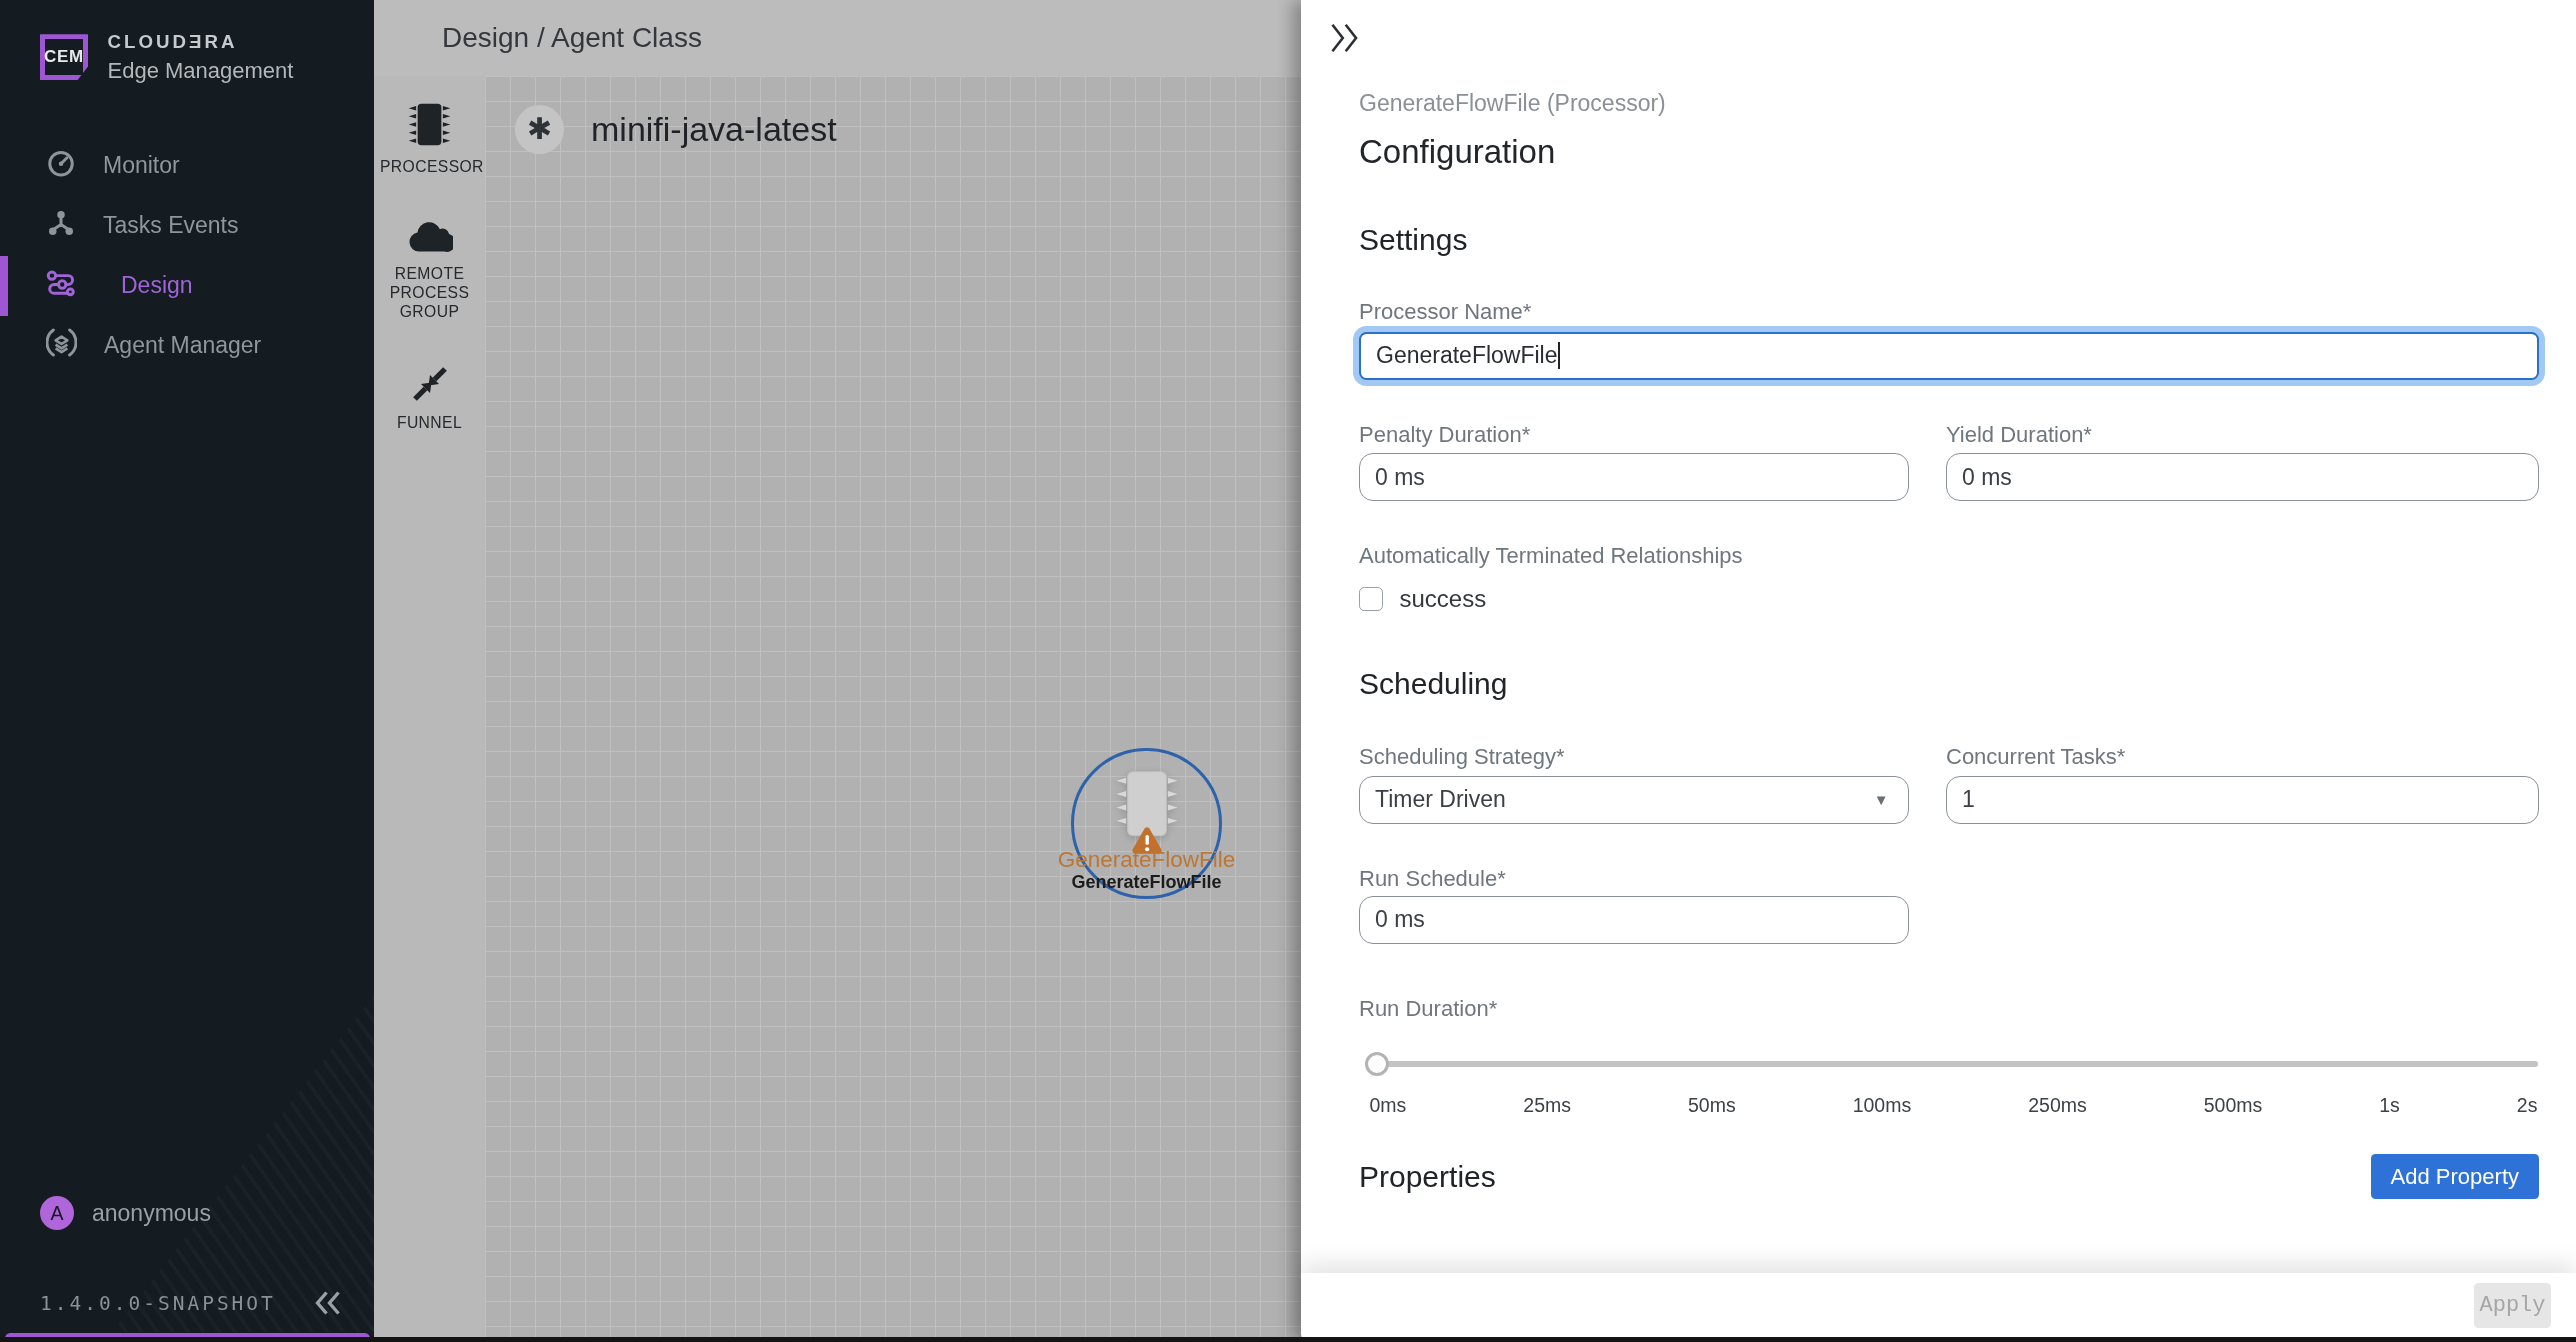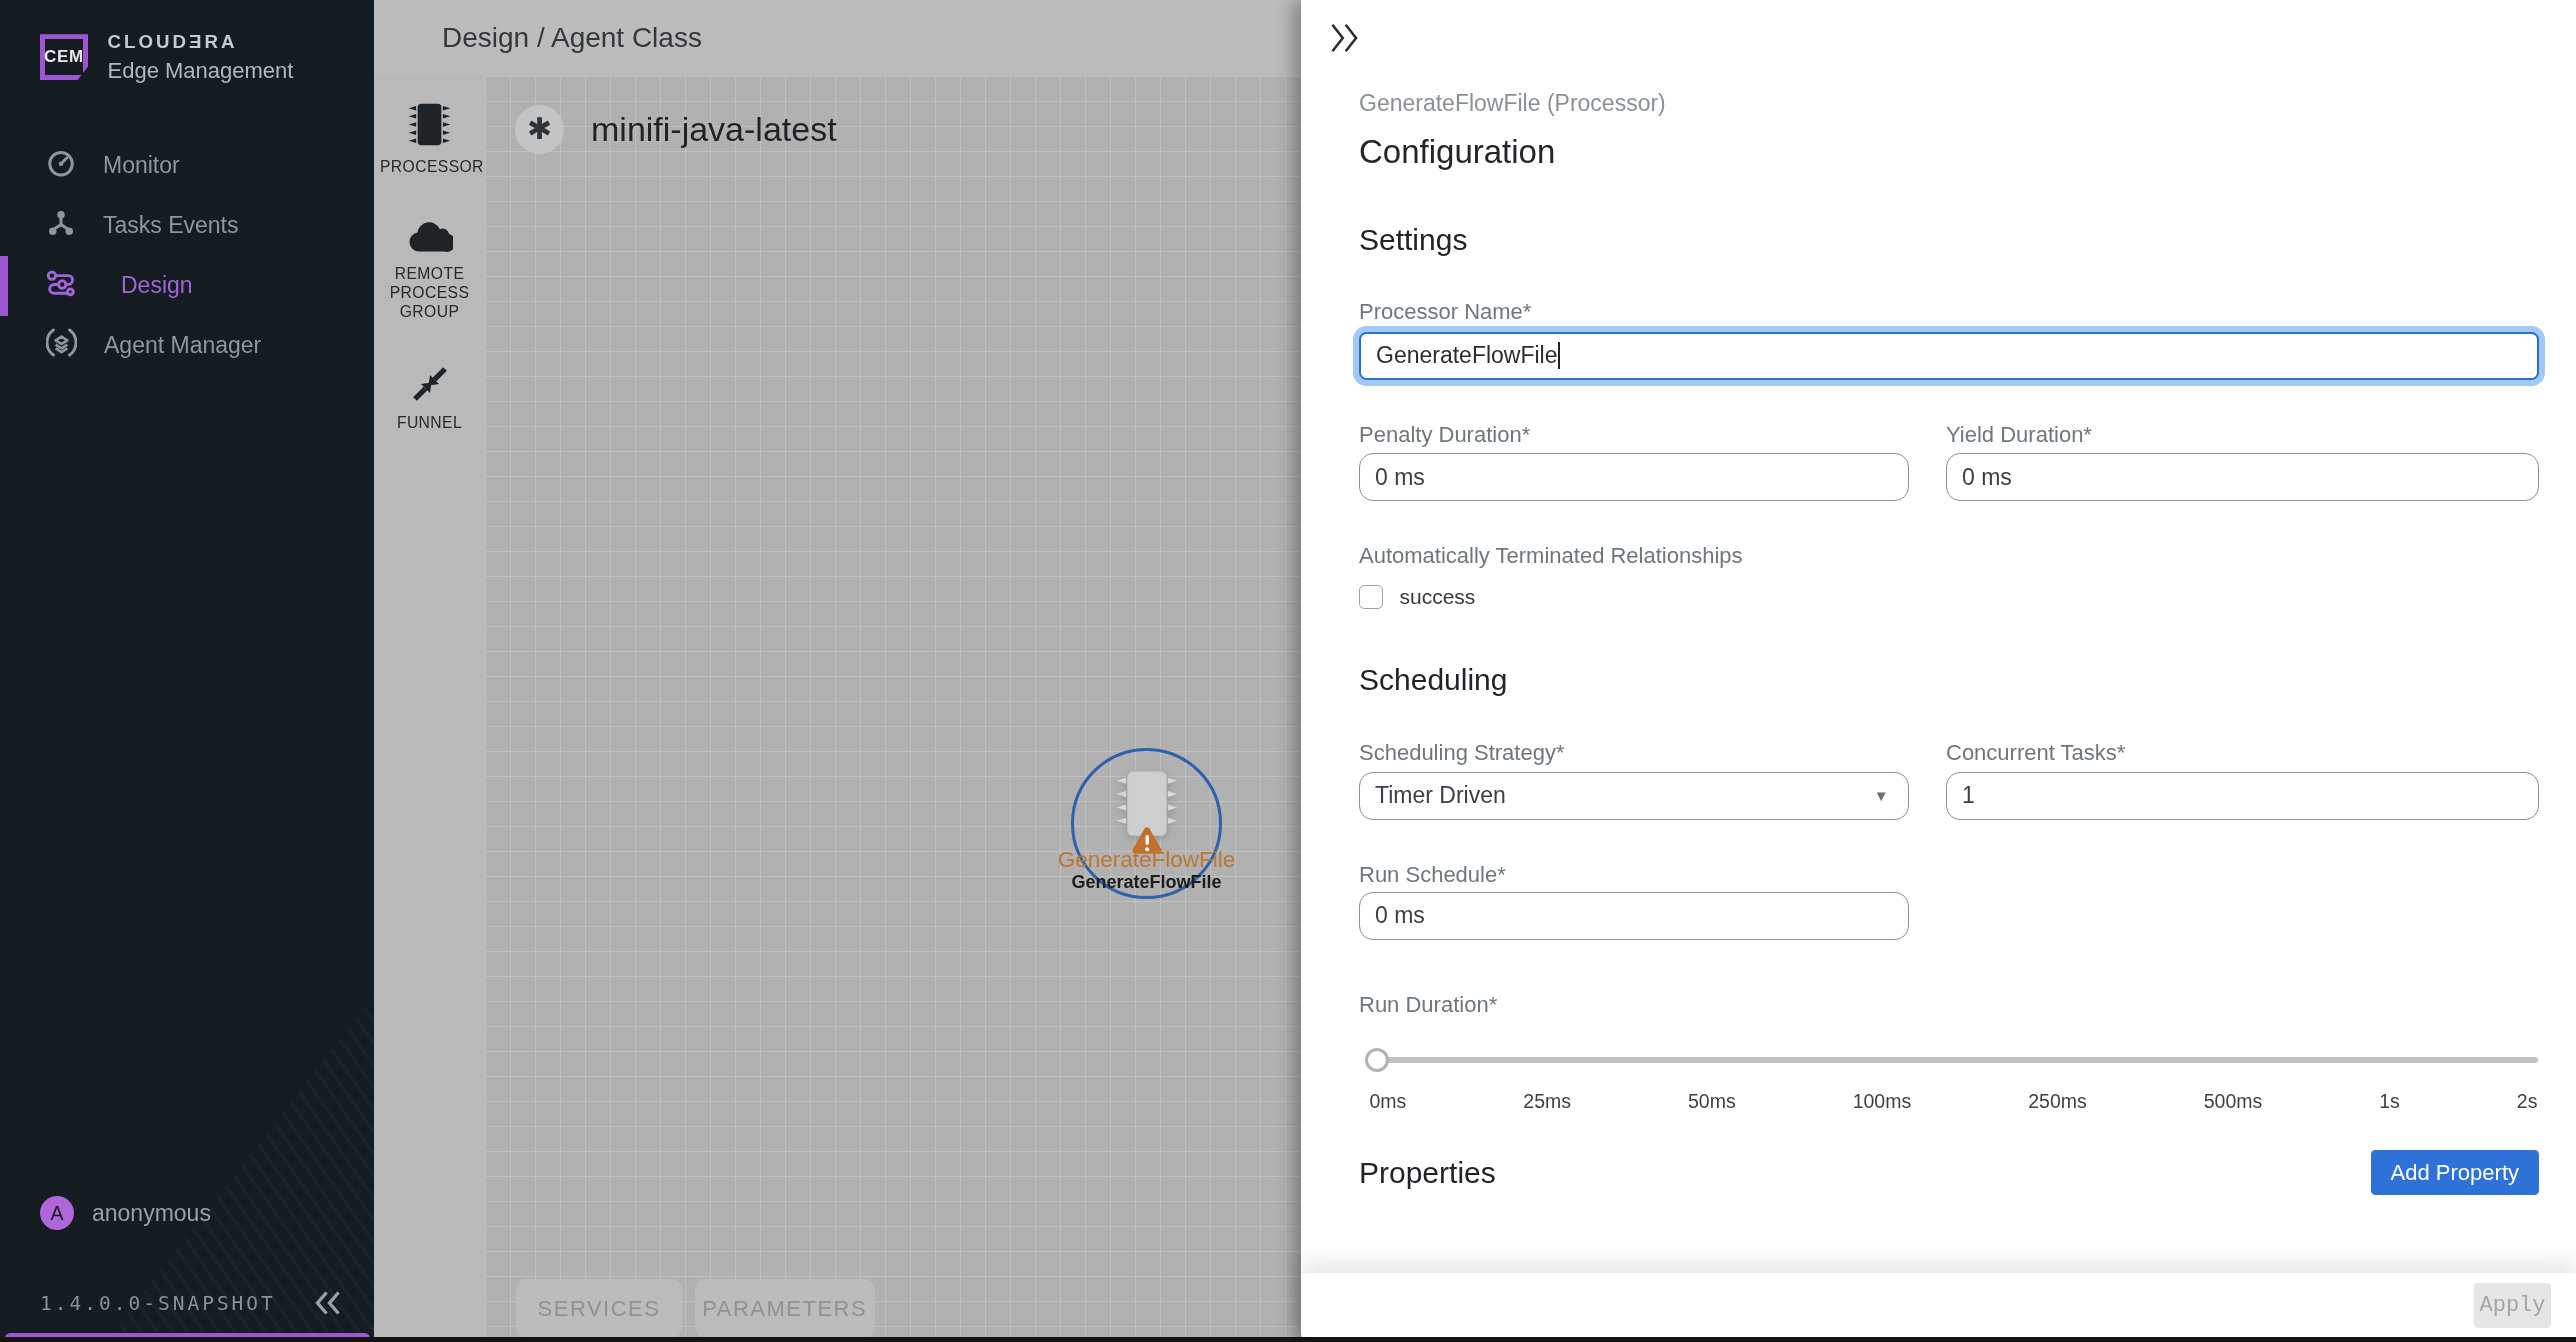--- a/index.html
+++ b/index.html
@@ -98,21 +98,21 @@
   .col-r { flex:1; }
   .row-durations { margin-top:42px; }
   .row-durations .input { margin-top:6px; }
   .row-sched { margin-top:43px; }
   .row-sched .input { margin-top:6px; }
 
   .lbl-atr { margin-top:42px; }
   .check-row { margin-top:16.5px; display:flex; align-items:center; gap:16.5px; }
   .checkbox { appearance:none; -webkit-appearance:none; width:24px; height:24px; border:1.5px solid #99a0a7; border-radius:5.2px;
     background:#fff; cursor:pointer; margin:0; }
-  .check-label { font-size:21px; color:#34393f; }
+  .check-label { font-size:24px; color:#34393f; }
 
   .select { position:relative; justify-content:space-between; cursor:pointer; }
   .select .sel-caret { font-size:15px; color:#686f75; margin-right:4.5px; }
 
   .lbl-runsched { margin-top:42px; }
   .input-runsched { margin-top:4.5px; }
 
   .lbl-rundur { margin-top:52px; }
   .slider-wrap { margin-top:30px; height:25.4px; position:relative; }
   .slider-track { position:absolute; left:9px; right:1.5px; top:9.7px; height:6px; background:#c3c3c3; border-radius:3px; }
@@ -287,24 +287,20 @@
           <svg width="33" height="30" viewBox="0 0 44 40">
             <path d="M19 3 a4 4 0 0 1 6 0 l16 28 a4 4 0 0 1 -3 6 H6 a4 4 0 0 1 -3 -6 Z" fill="#c2712c"></path>
             <rect x="20" y="12" width="4.5" height="13" rx="2" fill="#fff"></rect>
               <circle cx="22.2" cy="31" r="2.8" fill="#fff"></circle>
           </svg>
         </span>
         <div class="node-title">GenerateFlowFile</div>
         <div class="node-subtitle">GenerateFlowFile</div>
       </div>
 
-      <div class="canvas-tabs">
-        <div class="canvas-tab t1">SERVICES</div>
-        <div class="canvas-tab t2">PARAMETERS</div>
-      </div>
     </div>
   </div>
 
   <aside class="panel">
     <div class="collapse-right">
       <span>
         <svg width="31" height="34" viewBox="0 0 42 46">
             <path d="M6 5 L20 23 L6 41 M24 5 L38 23 L24 41" fill="none" stroke="#2b2f33" stroke-width="3.5"></path>
           </svg>
       </span>

